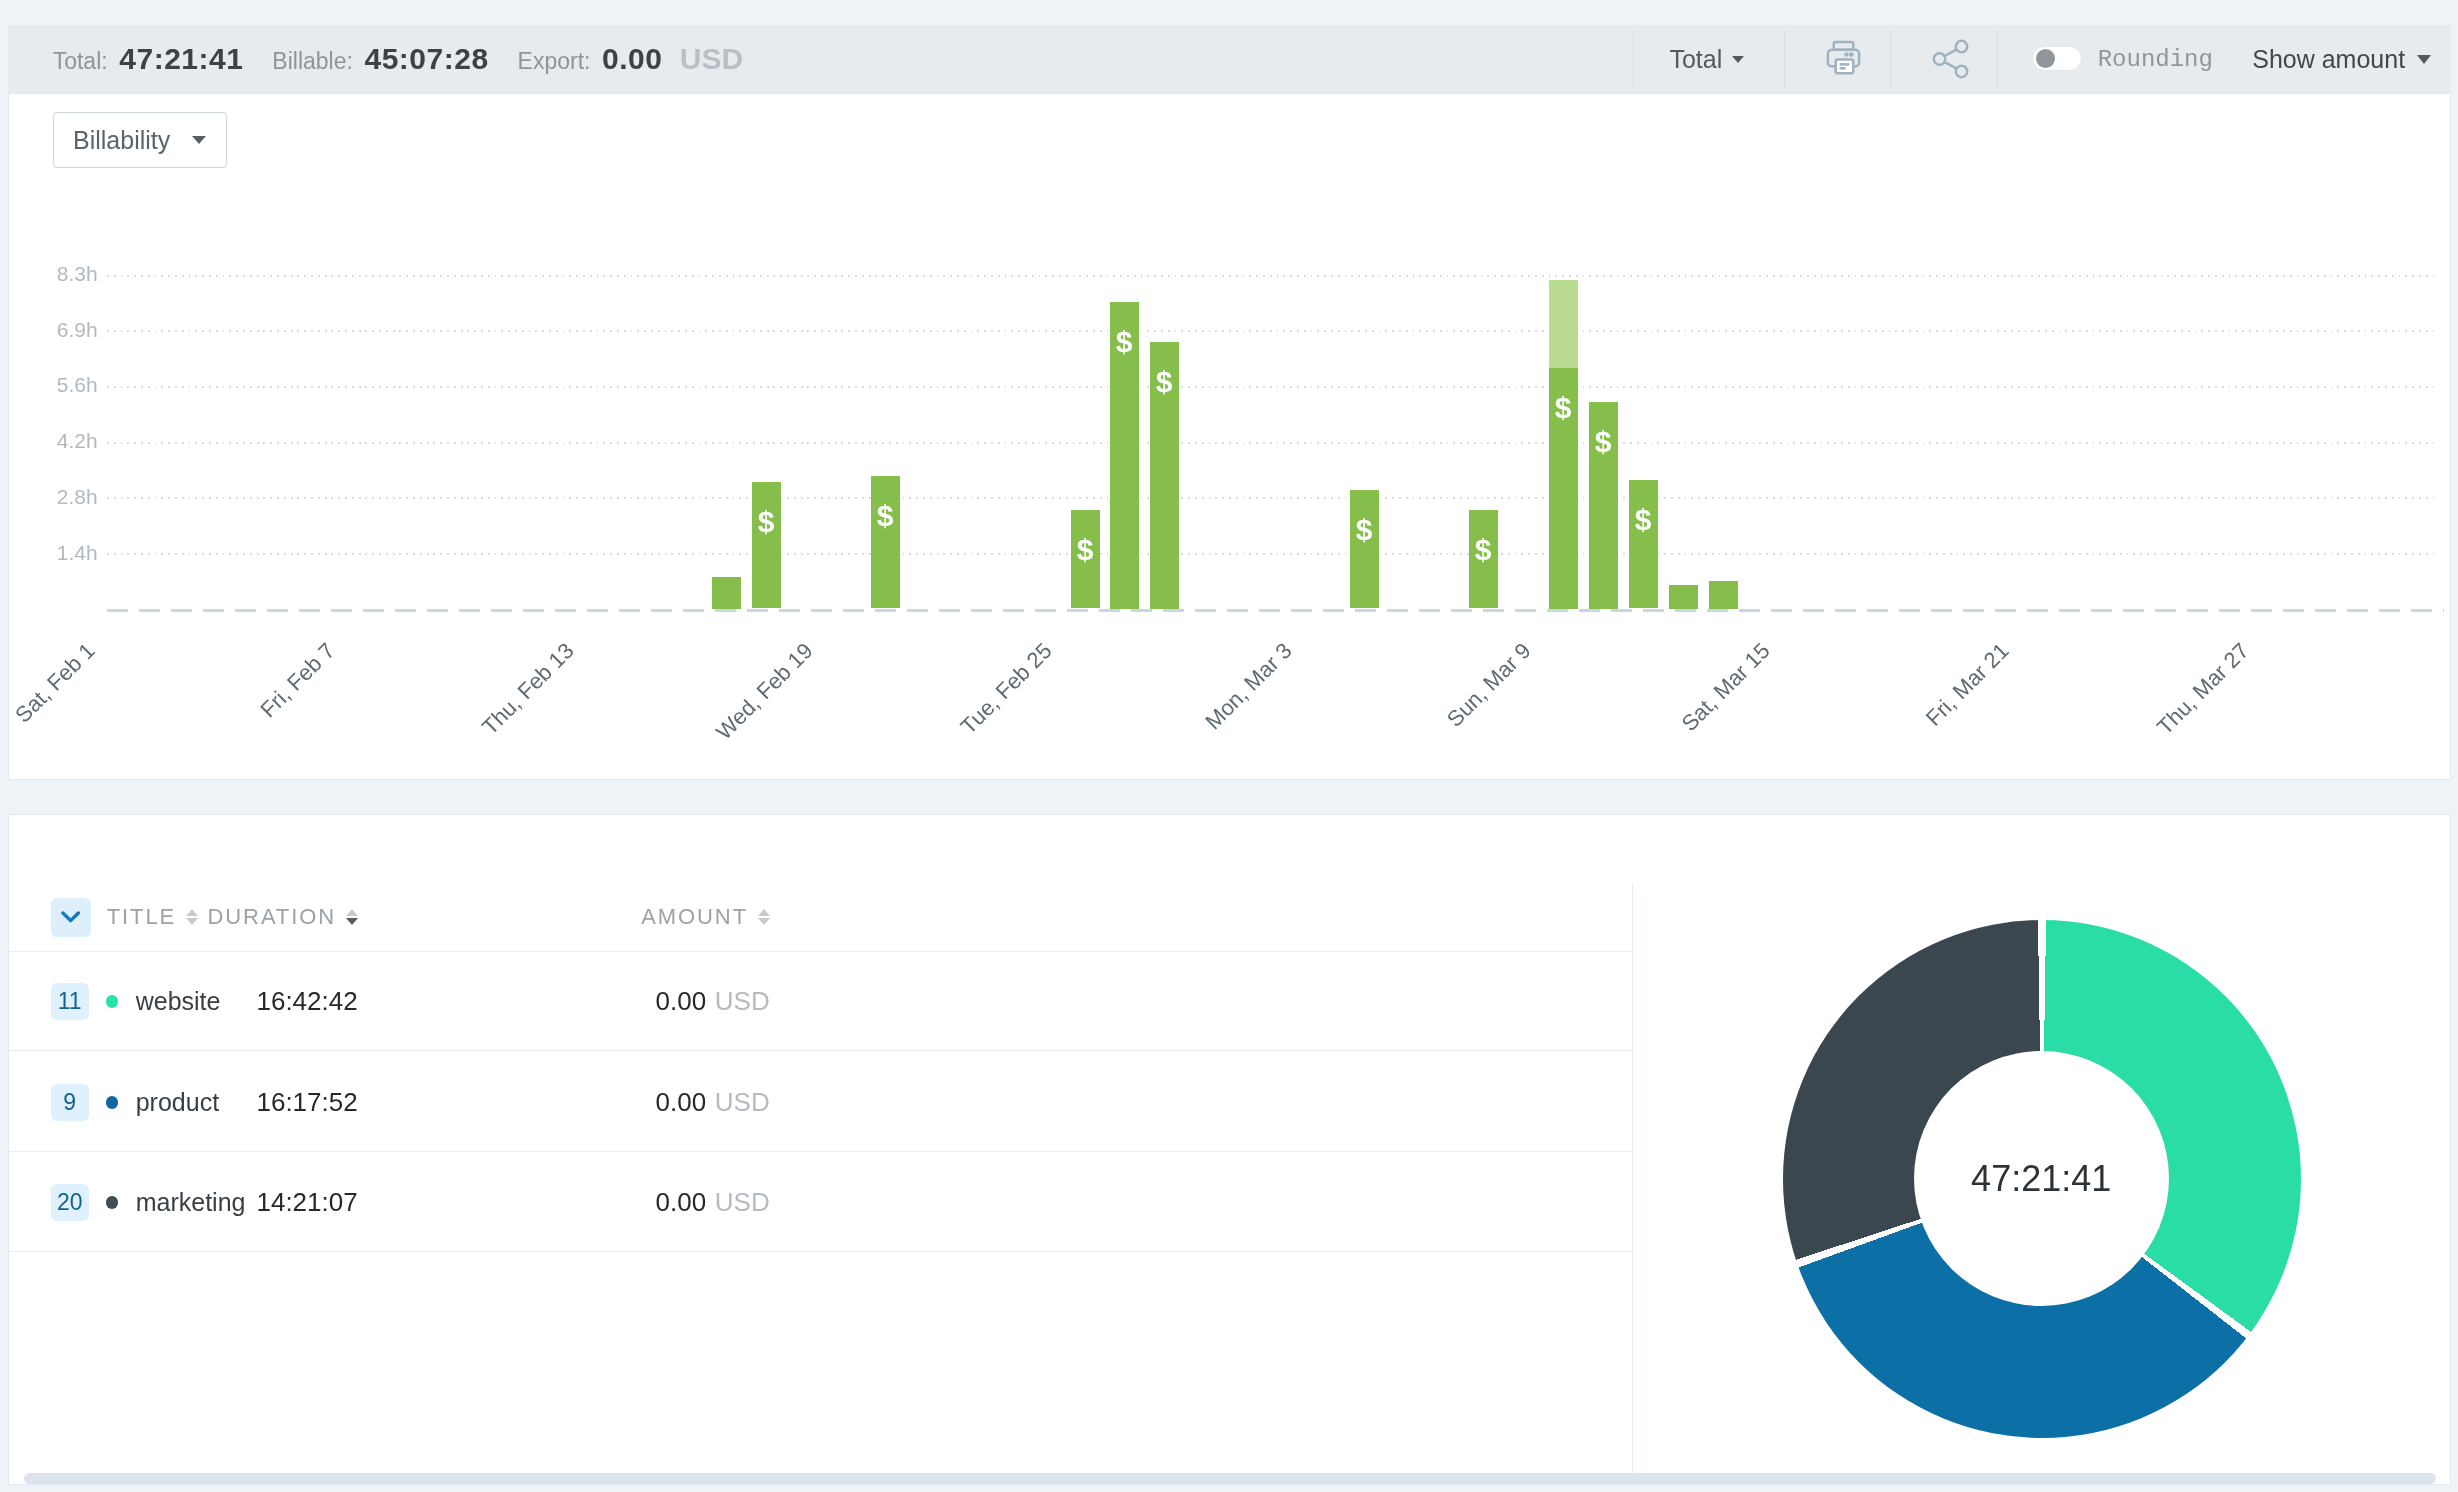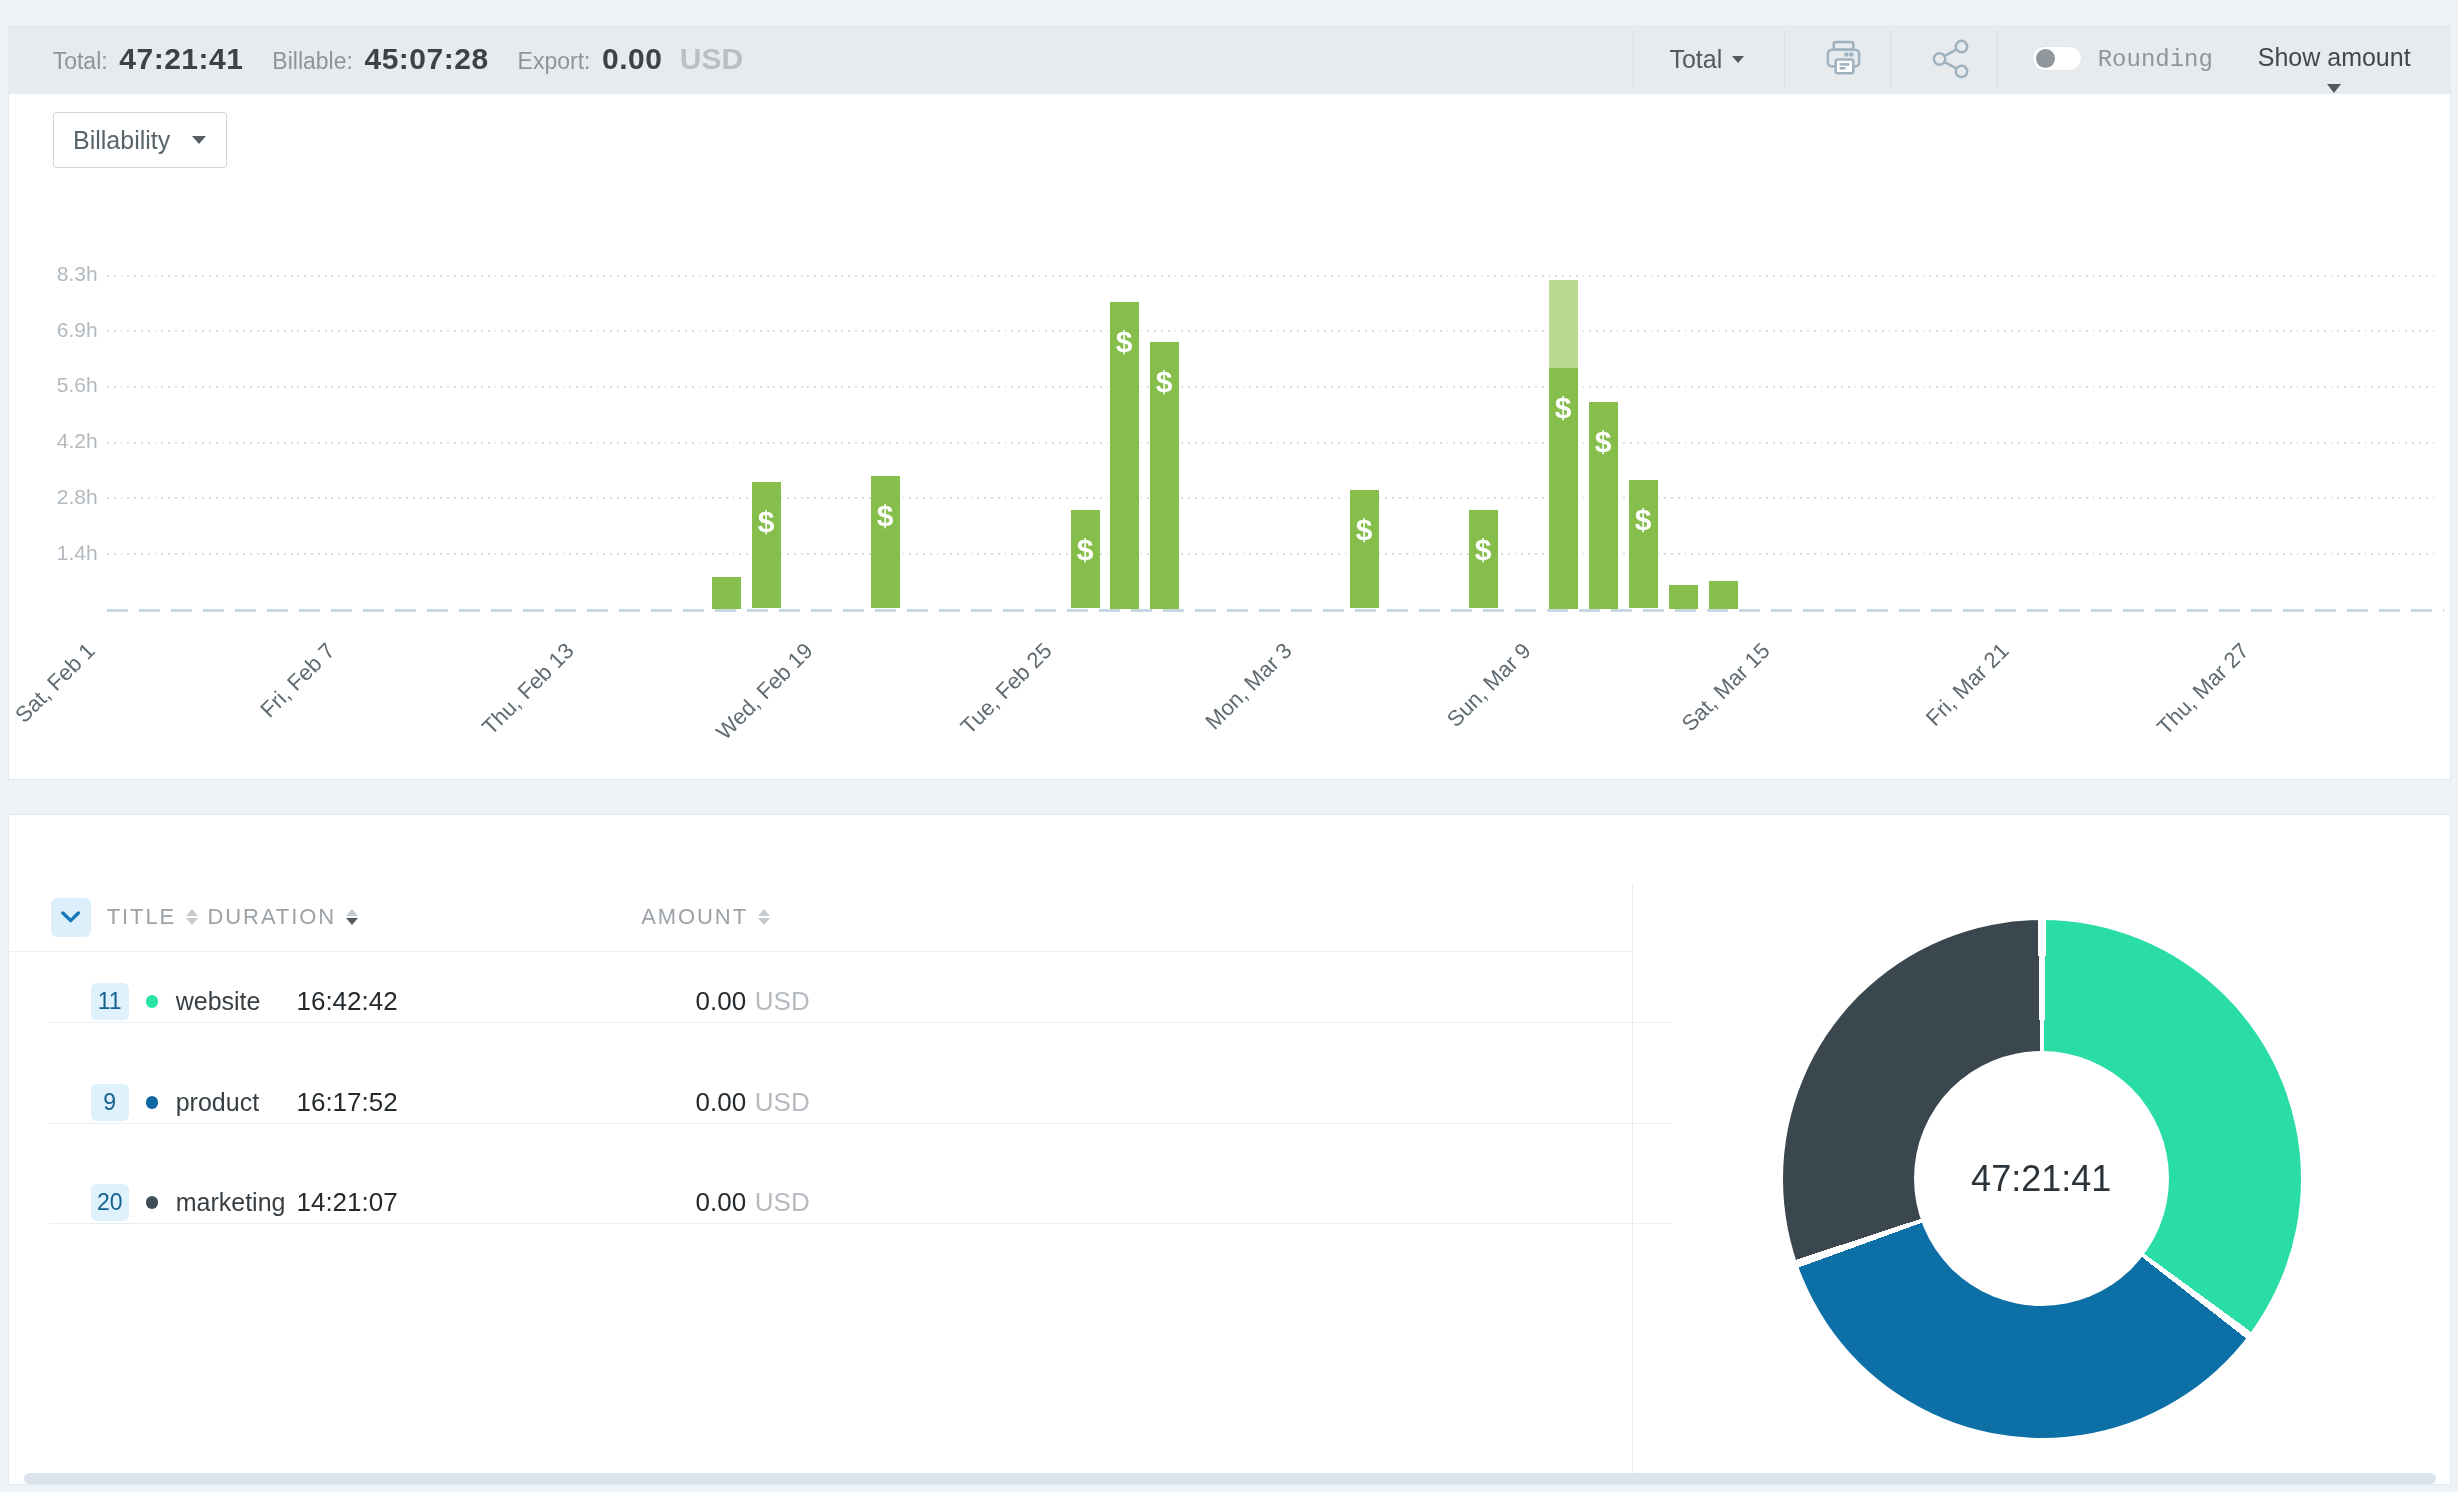--- a/index.html
+++ b/index.html
@@ -17,21 +17,21 @@
 
   .vdivider { position:absolute; top:5.8px; height:56px; border-left:1.9px dotted #c9d1d6; }
   .topbtn { position:absolute; top:0; height:68px; display:flex; align-items:center; justify-content:center; gap:9.7px; cursor:pointer; }
   .export-label { font-size:25px; color:#54595e; }
   .caret { width:0; height:0; border-left:7.7px solid transparent; border-right:7.7px solid transparent; border-top:9.7px solid #54595e; }
   .caret.small { border-left-width:6.8px; border-right-width:6.8px; border-top-width:7.7px; }
   .icon-svg { stroke:#9fb2c0; fill:none; stroke-width:2.6; }
   .toggle { position:absolute; left:2024px; top:21px; width:50px; height:25px; background:#ffffff; border:1px solid #e2e6e9; border-radius:12.6px; cursor:pointer; }
   .toggle-knob { position:absolute; left:2.9px; top:1.9px; width:19.3px; height:19.3px; border-radius:50%; background:#8f979c; }
   .rounding-label { position:absolute; left:2090px; top:0; height:68px; display:flex; align-items:center; font-size:24px; color:#8d969c;font-family:Liberation Mono, monospace; }
-  .show-amount { position:absolute; left:2230px; top:0; width:193px; height:68px; display:flex; align-items:center; justify-content:flex-end; gap:11.6px; cursor:pointer;flex-direction:column; }
+  .show-amount { position:absolute; left:2230px; top:0; width:193px; height:68px; display:flex; align-items:center; justify-content:flex-end; gap:11.6px; cursor:pointer; }
   .show-amount-label { font-size:25px; color:#40494f; }
 
   
   .chart-panel { top:93px; height:687px; }
   .dropdown-btn { position:absolute; display:flex; align-items:center; justify-content:space-between; padding:0 19.3px; background:#fff; border:1px solid #ccd4d9; border-radius:3.9px; cursor:pointer; }
   .billability-btn { left:44px; top:18.3px; width:174px; height:56px; }
   .dd-label { font-size:25px; color:#59646b; }
   .dd-caret { width:0; height:0; border-left:7.7px solid transparent; border-right:7.7px solid transparent; border-top:8.7px solid #575f65; }
 
   .gridline { position:absolute; left:98px; width:2331px; height:1.9px;
@@ -61,21 +61,21 @@
   .col-head { font-size:22px; color:#9ba2a8; letter-spacing:1.9px; display:flex; align-items:center; gap:9.7px; }
   .sort { display:inline-flex; flex-direction:column; gap:2.9px; cursor:pointer; }
   .sort i { display:block; width:0; height:0; border-left:6.8px solid transparent; border-right:6.8px solid transparent; }
   .sort .up { border-bottom:7.7px solid #c6cbcf; }
   .sort .down { border-top:7.7px solid #c6cbcf; }
   .sort.active-desc .down { border-top-color:#555c61; }
   .th-title { position:absolute; left:98px; top:0; height:68px; }
   .th-duration { position:absolute; right:1274px; top:0; height:68px; }
   .th-amount { position:absolute; right:862px; top:0; height:68px; }
 
-  .trow { position:absolute; left:0; width:1623px; height:72px; border-bottom:1px solid #e9eef1;margin-left:40px; }
+  .trow { position:absolute; left:0; width:1623px; height:100px; border-bottom:1px solid #e9eef1; }
   .row-badge { position:absolute; left:42px; top:32px; width:38px; height:37px; background:#def1fc; border-radius:5.8px; display:flex; align-items:center; justify-content:center; font-size:23px; color:#15628f; }
   .row-dot { position:absolute; left:97px; top:44px; width:12.6px; height:12.6px; border-radius:50%; }
   .row-title { position:absolute; left:127px; top:0; height:100px; display:flex; align-items:center; font-size:25px; color:#383f44; }
   .row-duration { position:absolute; right:1274px; top:0; height:100px; display:flex; align-items:center; font-size:26px; color:#24292d; }
   .row-amount { position:absolute; right:862px; top:0; height:100px; display:flex; align-items:center; font-size:26px; color:#24292d; gap:8.7px; }
   .row-amount .cur { color:#b5bbc0; }
 
   .table-donut-divider { position:absolute; left:1623px; top:68px; width:1px; height:591px; background:#e7ecef; }
 
   .donut { position:absolute; left:1774px; top:105px; width:518px; height:518px; border-radius:50%; }

